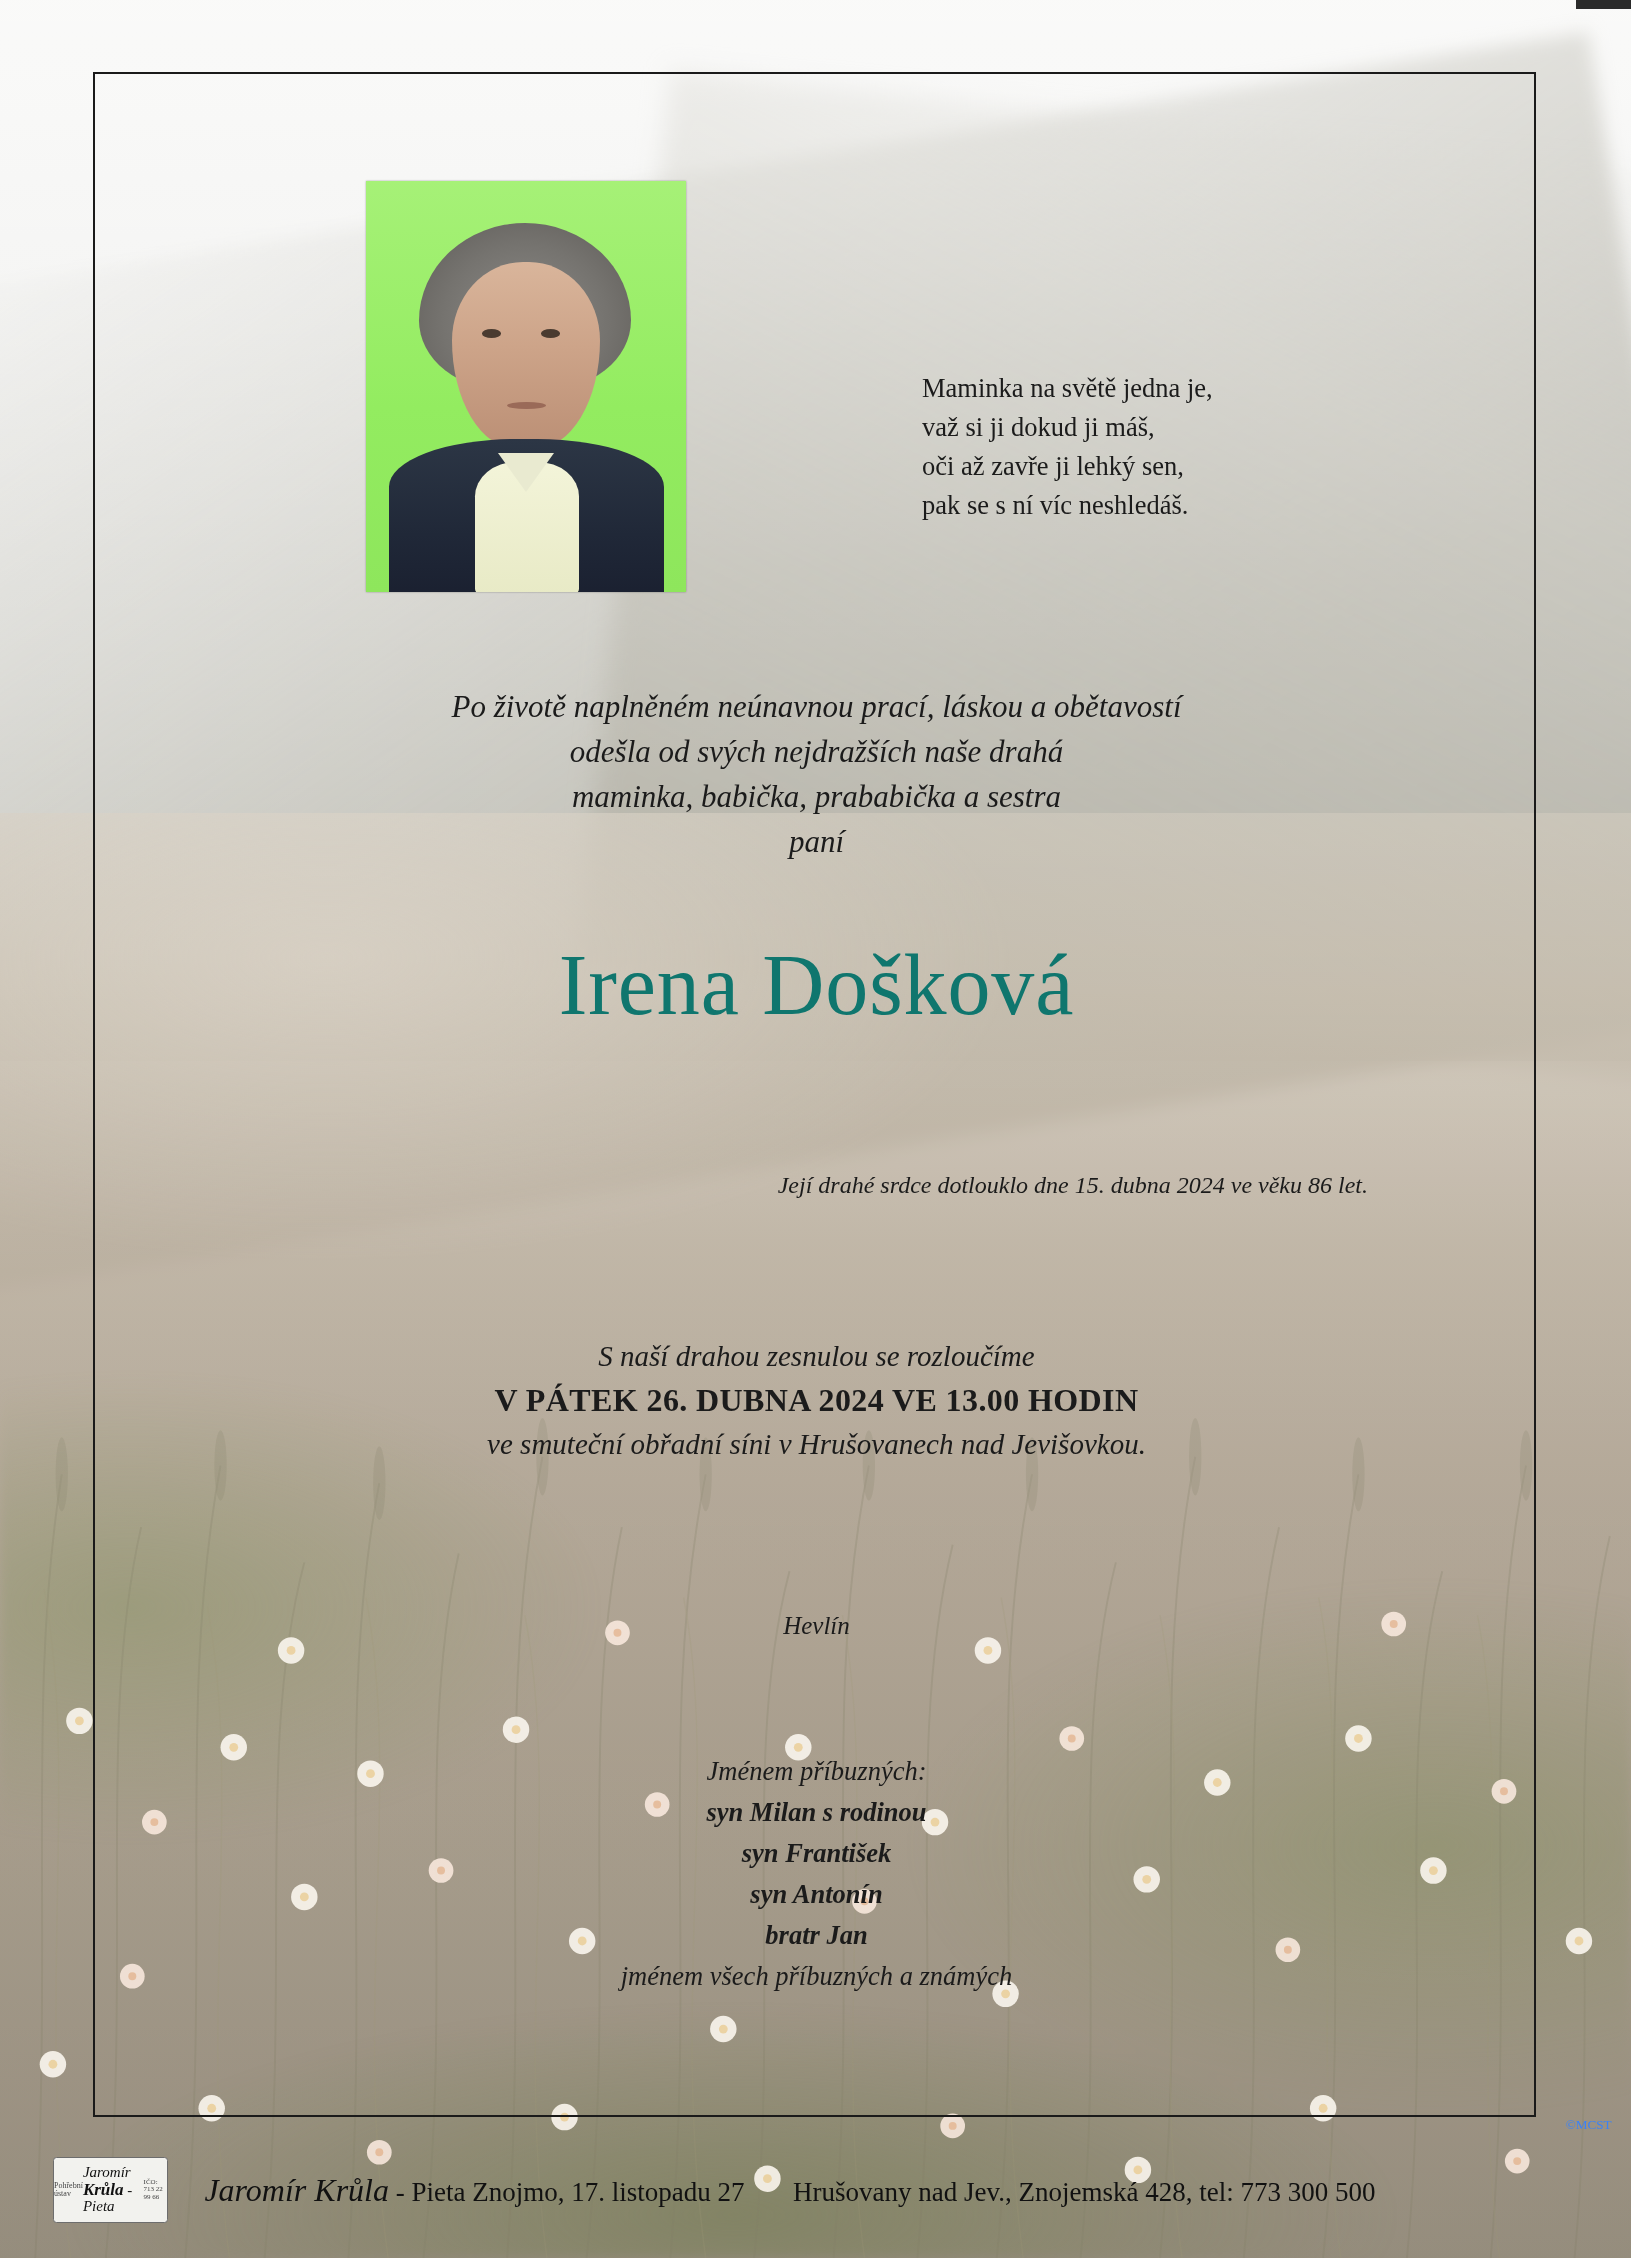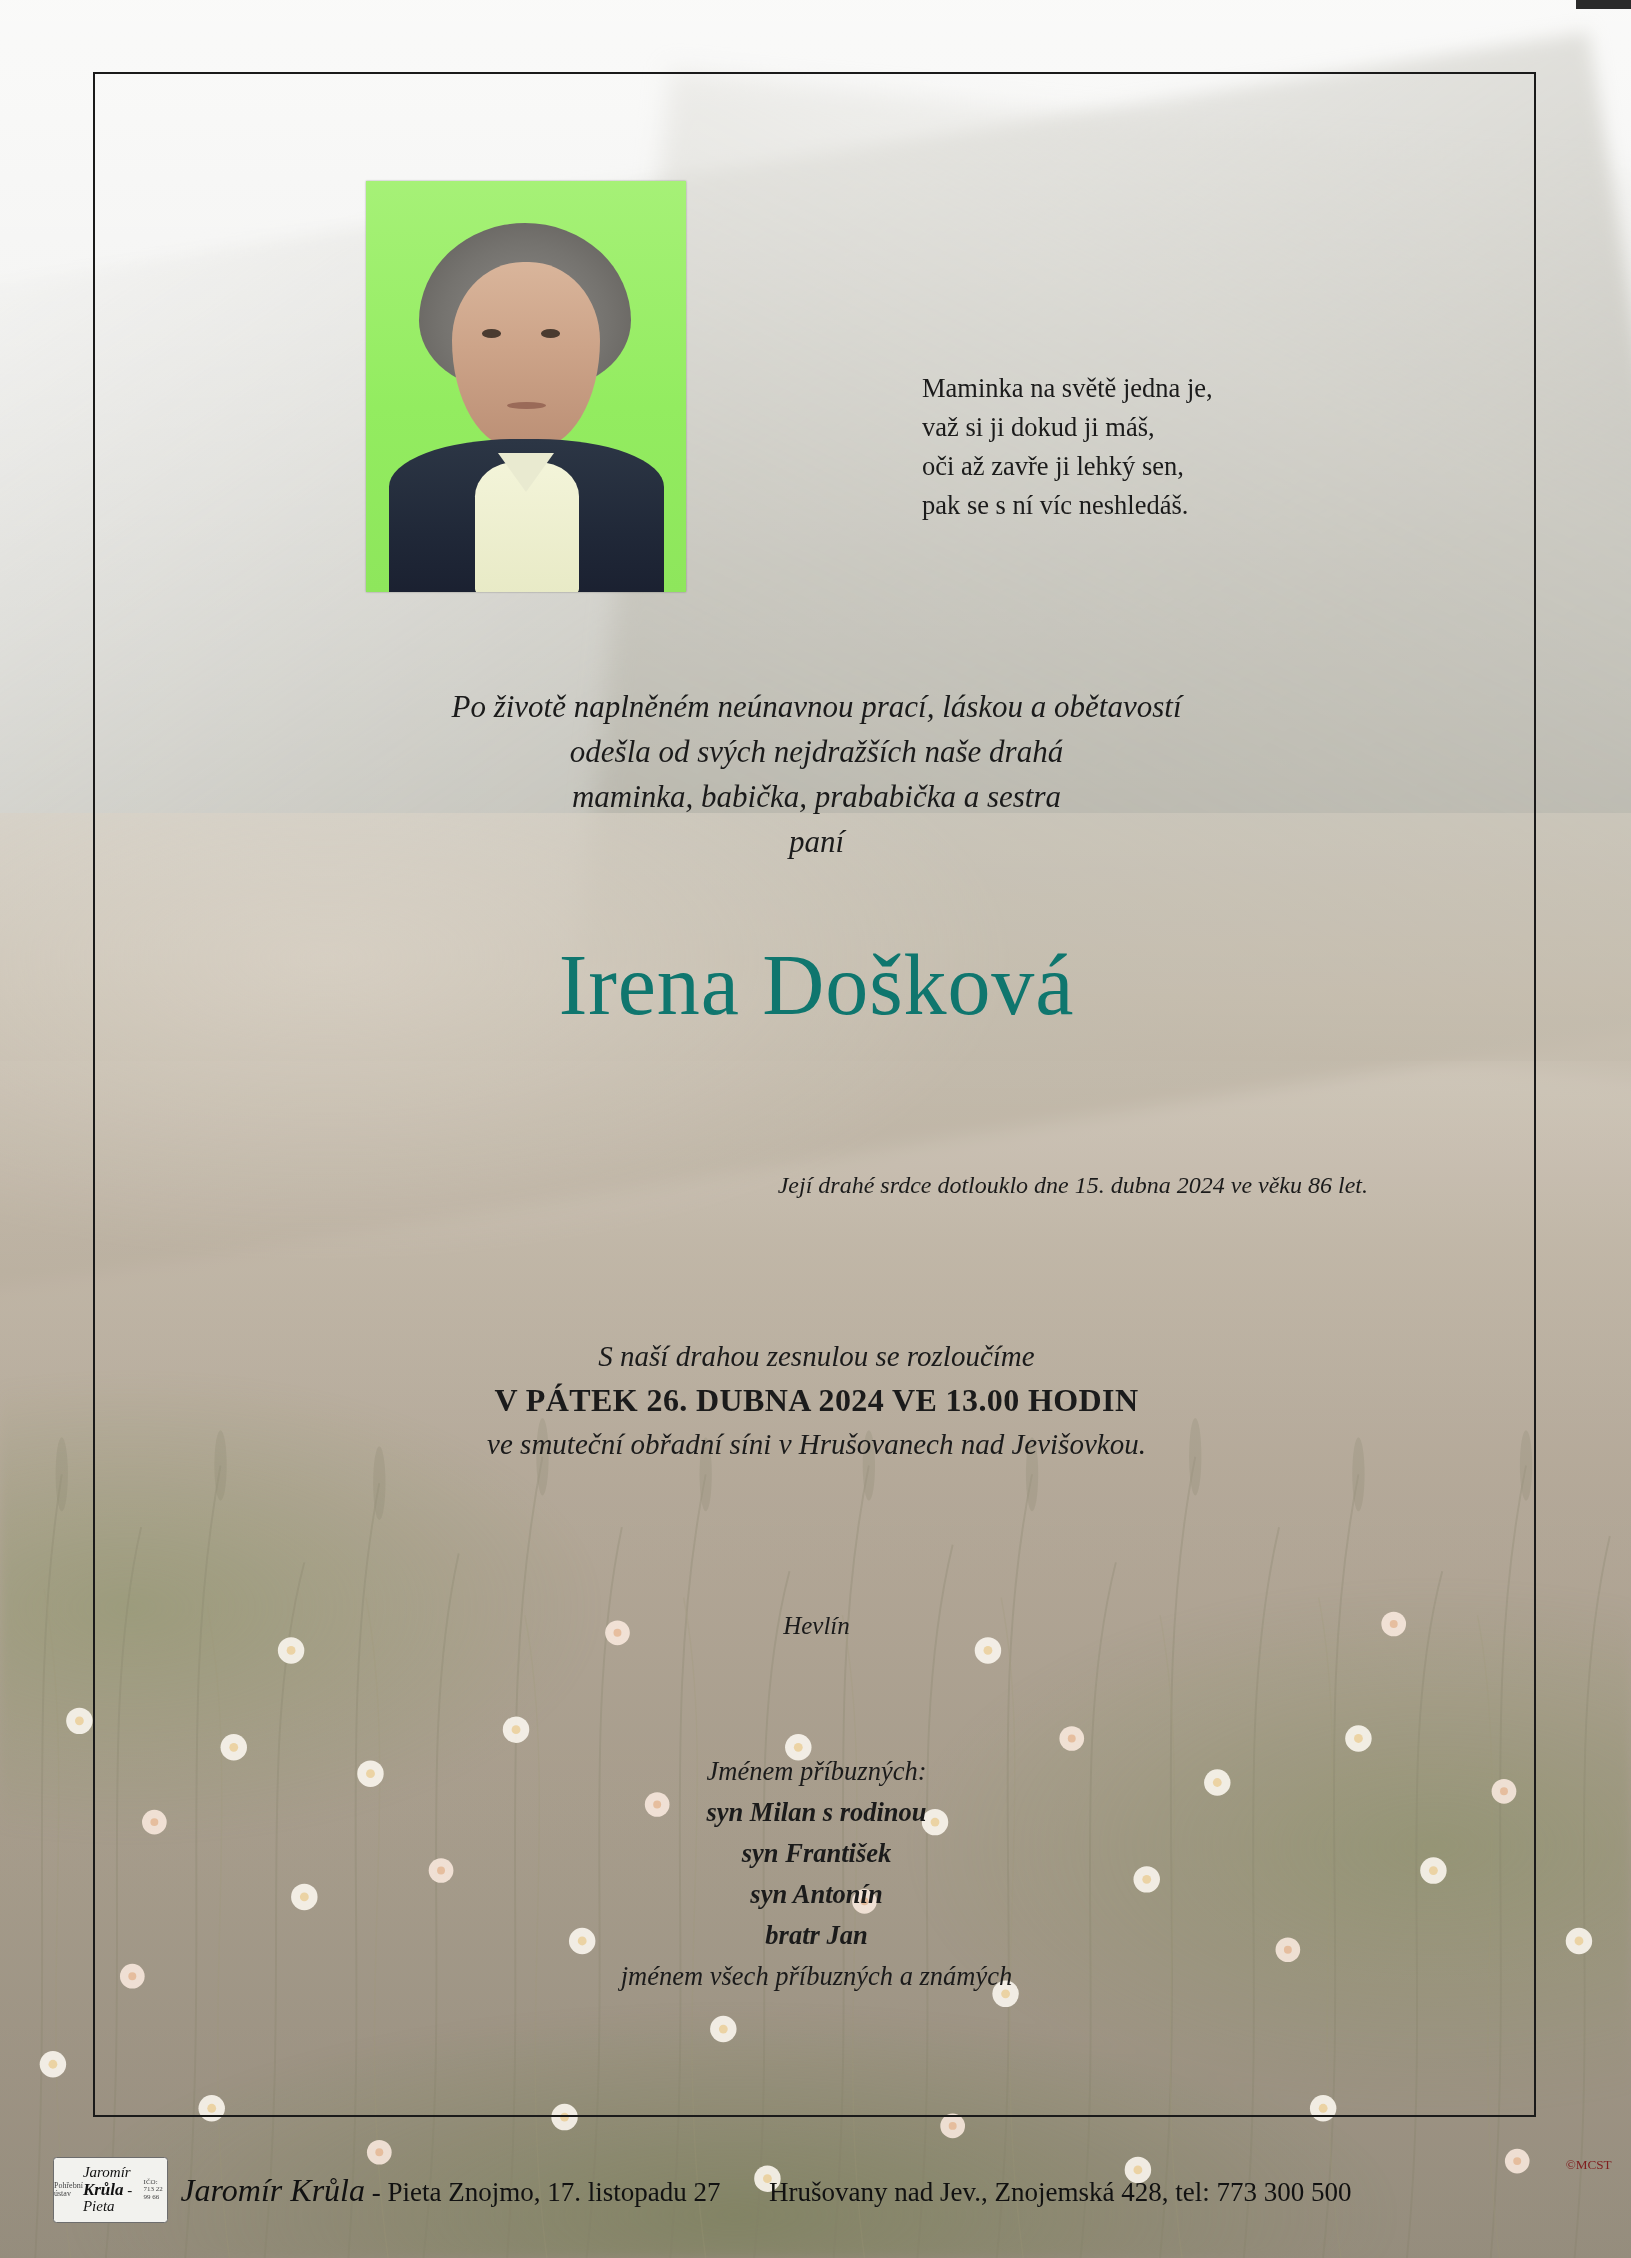--- a/index.html
+++ b/index.html
@@ -244,29 +244,29 @@
     line-height: 1.05;
     flex: 0 0 auto;
   }
   .stamp .s1 { font-size: 8px; color: #444; }
   .stamp .s2 { font-size: 15px; font-style: italic; }
   .stamp .s2 b { font-size: 17px; }
   .stamp .s3 { font-size: 7px; color: #444; }
   .footer-text {
     font-size: 27px;
     white-space: nowrap;
+    margin-left: 24px;
   }
   .footer-text .big { font-size: 32px; font-style: italic; }
   .footer-text .sep { display: inline-block; width: 35px; }
   .mcst {
     position: absolute;
     right: 19.4px; top: 2117px;
     font-size: 13.2px;
-    color: #7f1d1d;
-    margin-top: 40px;
+    color: #3b82f6;
   }
   .topbar {
     position: absolute;
     right: 0; top: 0;
     width: 55px; height: 8.8px;
     background: #2b2b2b;
   }
 </style>
 </head>
 <body>

